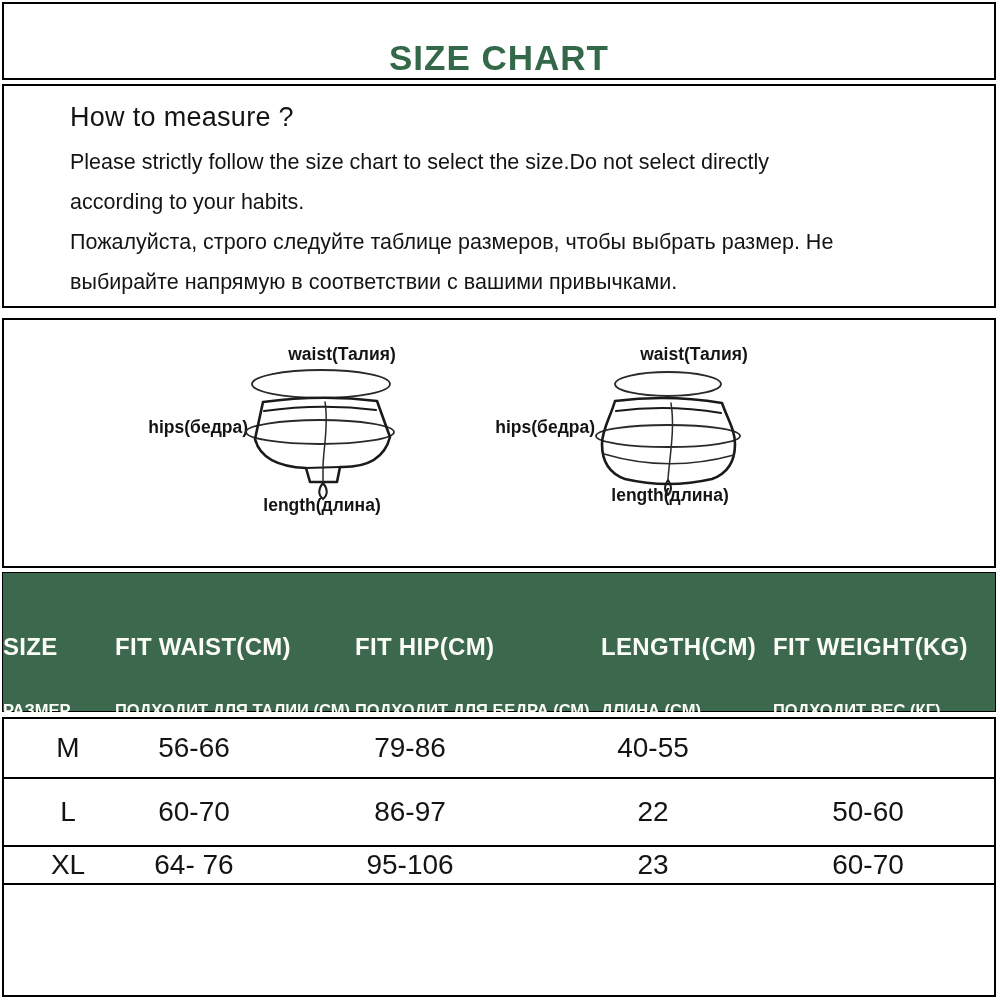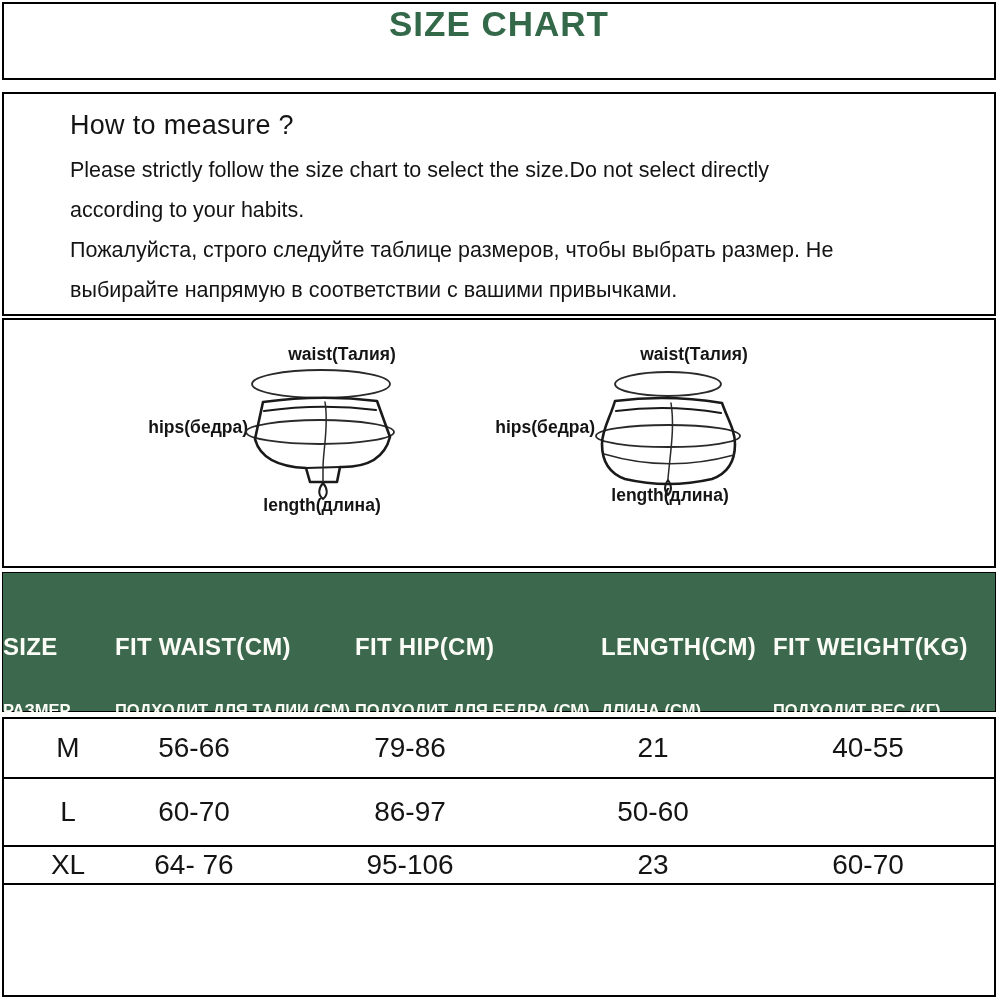--- a/index.html
+++ b/index.html
@@ -12,27 +12,27 @@
   *{margin:0;padding:0;box-sizing:border-box;}
   html,body{background:#fff;}
   body{
     width:1000px;height:1000px;position:relative;
     font-family:"Liberation Sans",sans-serif;color:var(--ink);
     overflow:hidden;
   }
   .box{position:absolute;left:2px;width:994px;border:2px solid var(--border);background:var(--paper);}
 
   
-  .box-title{top:2px;height:78px;display:flex;align-items:flex-start;justify-content:center;}
+  .box-title{top:2px;height:78px;display:flex;align-items:flex-end;justify-content:center;}
   .page-title{
     color:var(--title-green);font-size:35px;font-weight:bold;letter-spacing:1px;
   }
 
   
-  .box-measure{top:84px;height:224px;margin-top:8px;}
+  .box-measure{top:84px;height:224px;}
   .measure-heading{position:absolute;left:66px;top:16px;font-size:27px;letter-spacing:0.3px;}
   .measure-lines{position:absolute;left:66px;top:56px;right:30px;font-size:21.5px;line-height:40px;white-space:nowrap;}
 
   
   .box-fig{top:318px;height:250px;}
   .fig{position:absolute;top:12px;width:380px;height:232px;}
   .fig-left{left:106px;}
   .fig-right{left:491px;}
   .fig-label{position:absolute;font-size:17.5px;font-weight:bold;white-space:nowrap;}
   .lbl-waist{top:12px;transform:translateX(-50%);margin-left:24px;}
@@ -155,27 +155,27 @@
     <div class="gh-cell">ДЛИНА (СМ)</div>
     <div class="gh-cell">ПОДХОДИТ ВЕС (КГ)</div>
   </div>
 </div>
 
 <div class="data-table">
   <div class="tr tr-m">
     <div class="td">M</div>
     <div class="td">56-66</div>
     <div class="td">79-86</div>
-    <div class="td">21</div>
     <div class="td">40-55</div>
   </div>
   <div class="tr tr-l">
     <div class="td">L</div>
     <div class="td">60-70</div>
     <div class="td">86-97</div>
+    <div class="td">22</div>
     <div class="td">50-60</div>
   </div>
   <div class="tr tr-xl">
     <div class="td">XL</div>
     <div class="td">64- 76</div>
     <div class="td">95-106</div>
     <div class="td">23</div>
     <div class="td">60-70</div>
   </div>
   <div class="tr tr-empty"></div>

